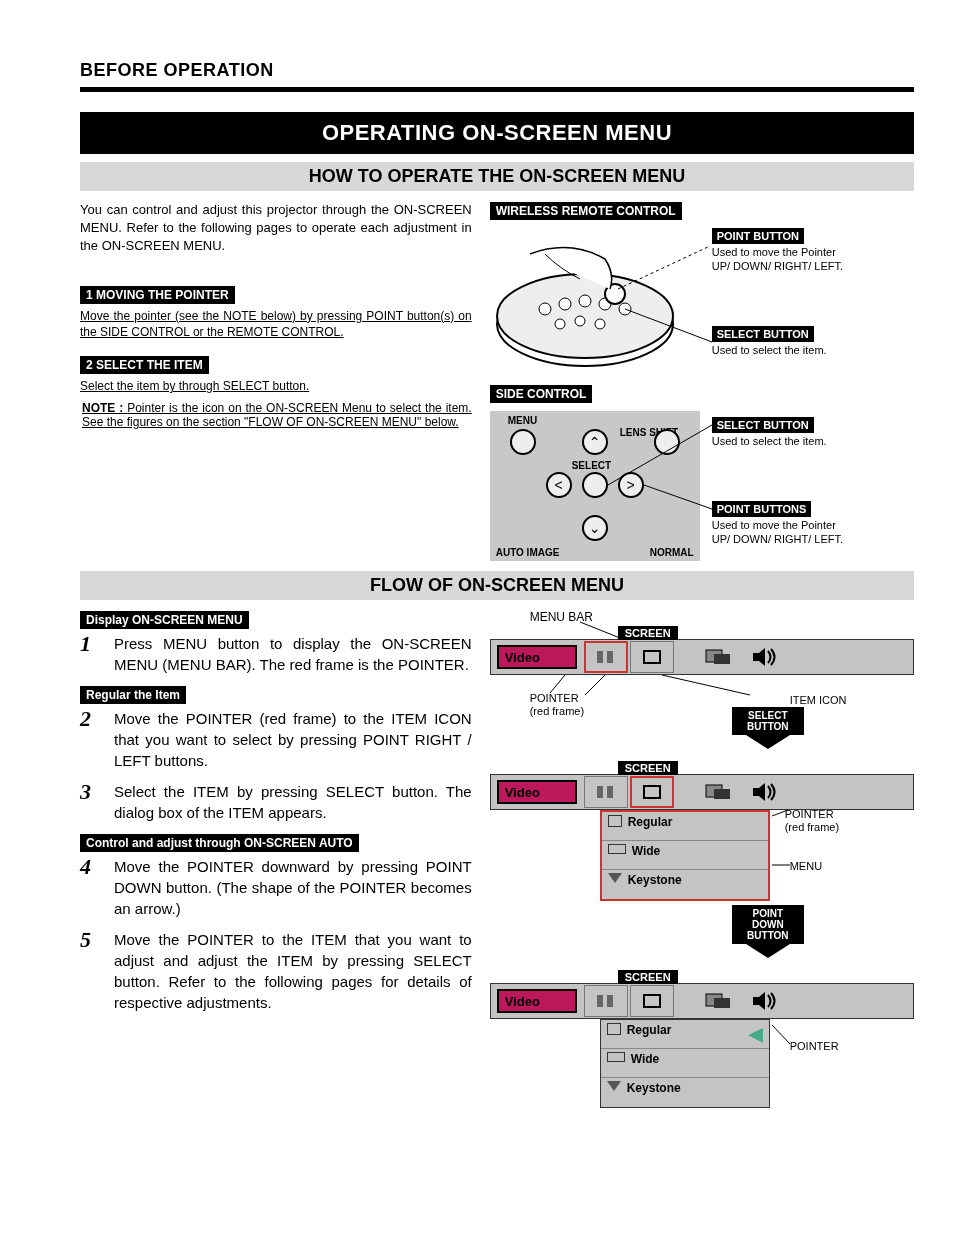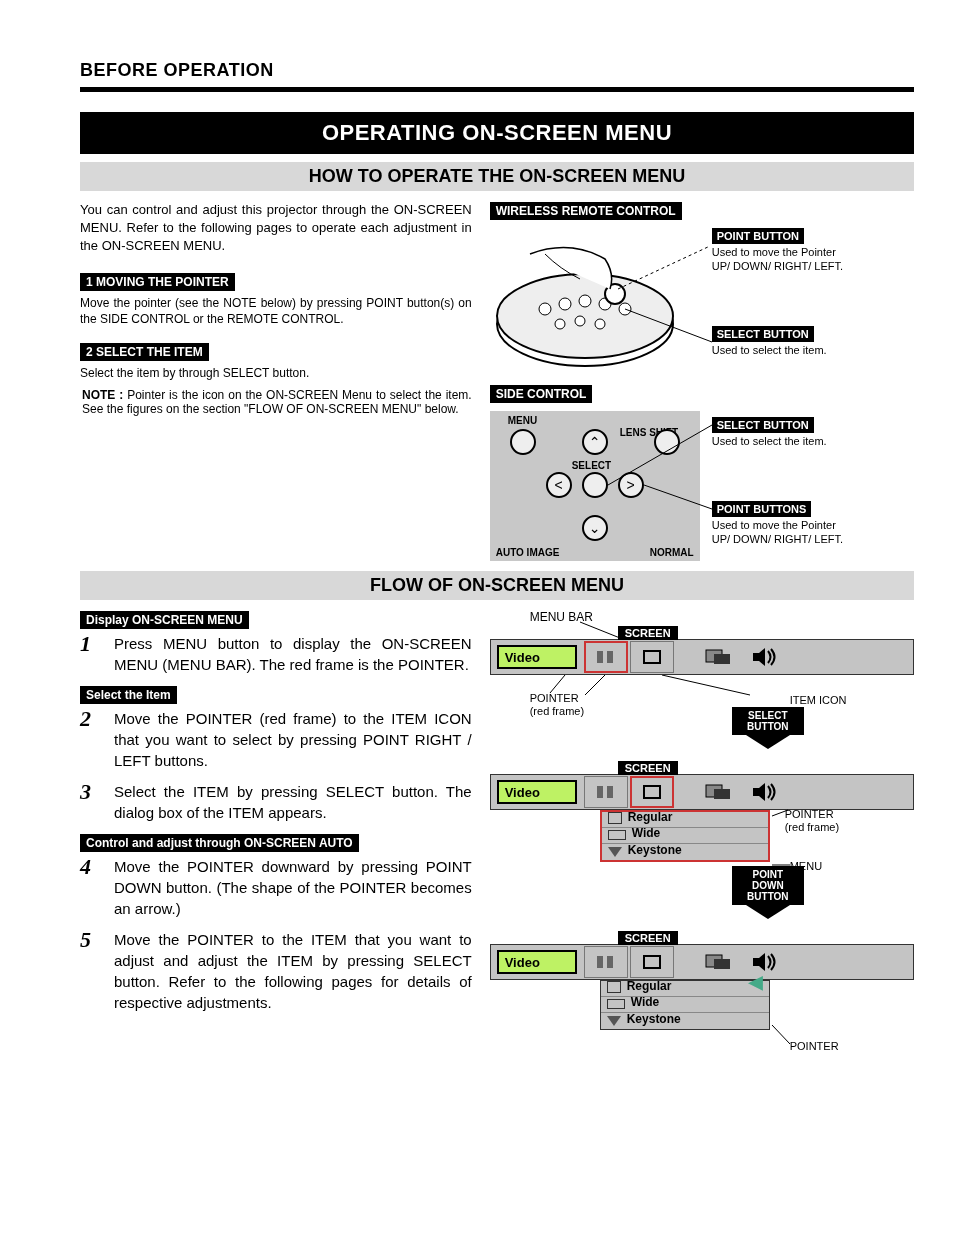--- a/index.html
+++ b/index.html
@@ -18,28 +18,28 @@
     font-size: 22px; text-align: center; padding: 8px 0;
     margin-bottom: 8px; letter-spacing: 0.5px;
   }
   .subbanner {
     background: #d8d8d8; font-weight: bold; font-size: 18px;
     text-align: center; padding: 4px 0; margin-bottom: 10px;
   }
   .cols { display: flex; gap: 18px; }
   .col-left { flex: 1 1 48%; }
   .col-right { flex: 1 1 52%; }
-  .intro { font-size: 13px; line-height: 1.4; margin-bottom: 16px; text-align: justify; }
+  .intro { font-size: 13px; line-height: 1.4; margin-bottom: 29px; text-align: justify; }
   .blk-label {
     display: inline-block; background: #000; color: #fff;
     font-weight: bold; font-size: 12px; padding: 2px 6px;
     margin-bottom: 4px;
   }
   .body-sm { font-size: 12px; line-height: 1.4; text-align: justify; }
-  .section { margin-bottom: 14px; }
+  .section { margin-bottom: 14px; text-decoration: underline; }
   .note { font-size: 12px; margin-top: 6px; text-align: justify; padding-left: 2px;}
   .note b { font-weight: bold; }
   .callout-box {
     border: 1px solid #000; display: inline-block;
     background: #000; color:#fff; font-weight:bold; font-size:11px;
     padding: 1px 4px; margin-bottom:2px;
   }
   .callout-text { font-size: 11px; line-height: 1.25; }
   .remote-area { position: relative; height: 160px; }
   .remote-svg { position: absolute; left: 0; top: 10px; }
@@ -54,36 +54,36 @@
   .diamond-btn { display:flex; align-items:center; justify-content:center; font-size:14px; color:#000;}
   .step-row { display:flex; gap:10px; margin-bottom:10px; }
   .step-num { font-family: "Times New Roman", serif; font-size:22px; font-style:italic; font-weight:bold; width:24px; flex-shrink:0; line-height:1;}
   .step-text { font-size:15px; line-height:1.4; text-align:justify; flex:1;}
   .menu-bar-lbl { font-size:12px; margin-left: 40px; margin-bottom:2px;}
   .menu-strip {
     display:flex; align-items:center; background:#c4c4c4;
     height:36px; border:1px solid #333; gap:0;
   }
   .mode-box {
-    background:#bef264; border:2px solid #000; height:24px; width:80px;
+    background:#be185d; border:2px solid #000; height:24px; width:80px;
     margin:0 6px; display:flex; align-items:center; padding:0 6px;
     font-size:13px; font-weight:bold;
   }
   .icon-cell {
     height:32px; width:44px; border:1px solid #777; display:flex;
     align-items:center; justify-content:center; background:#c4c4c4; margin:0 1px;
   }
   .redframe { border:2px solid #c33 !important; }
   .dropdown {
     border:1px solid #333; width:170px; margin-left:110px; background:#c4c4c4;
     position:relative;
   }
   .dd-item {
-    display:flex; align-items:flex-end; gap:6px; padding:3px 6px;
-    font-size:12px; font-weight:bold; border-bottom:1px solid #888; height:16px;
+    display:flex; align-items:flex-start; gap:6px; padding:3px 6px;
+    font-size:12px; font-weight:bold; border-bottom:1px solid #888; height:29px;
   }
   .dd-item:last-child{border-bottom:none;}
   .dd-ico { width:14px; height:12px; border:1px solid #333; display:inline-block;}
   .dd-ico-tri { width:0;height:0;border-left:7px solid transparent;border-right:7px solid transparent;border-top:10px solid #555; display:inline-block;}
   .arrow-btn {
     background:#000; color:#fff; font-size:10px; font-weight:bold;
     text-align:center; padding:3px 8px; width:72px; margin: 2px auto;
     position:relative;
   }
   .arrow-btn::after{
@@ -194,21 +194,21 @@
 
 <div class="cols">
 
   <div class="col-left">
     <span class="blk-label">Display ON-SCREEN MENU</span>
     <div class="step-row">
       <div class="step-num">1</div>
       <div class="step-text">Press MENU button to display the ON-SCREEN MENU (MENU BAR). The red frame is the POINTER.</div>
     </div>
 
-    <span class="blk-label">Select the Item</span>
+    <span class="blk-label">Regular the Item</span>
     <div class="step-row">
       <div class="step-num">2</div>
       <div class="step-text">Move the POINTER (red frame) to the ITEM ICON that you want to select by pressing POINT RIGHT / LEFT buttons.</div>
     </div>
     <div class="step-row">
       <div class="step-num">3</div>
       <div class="step-text">Select the ITEM by pressing SELECT button. The dialog box of the ITEM appears.</div>
     </div>
 
     <span class="blk-label">Control and adjust through ON-SCREEN AUTO</span>

